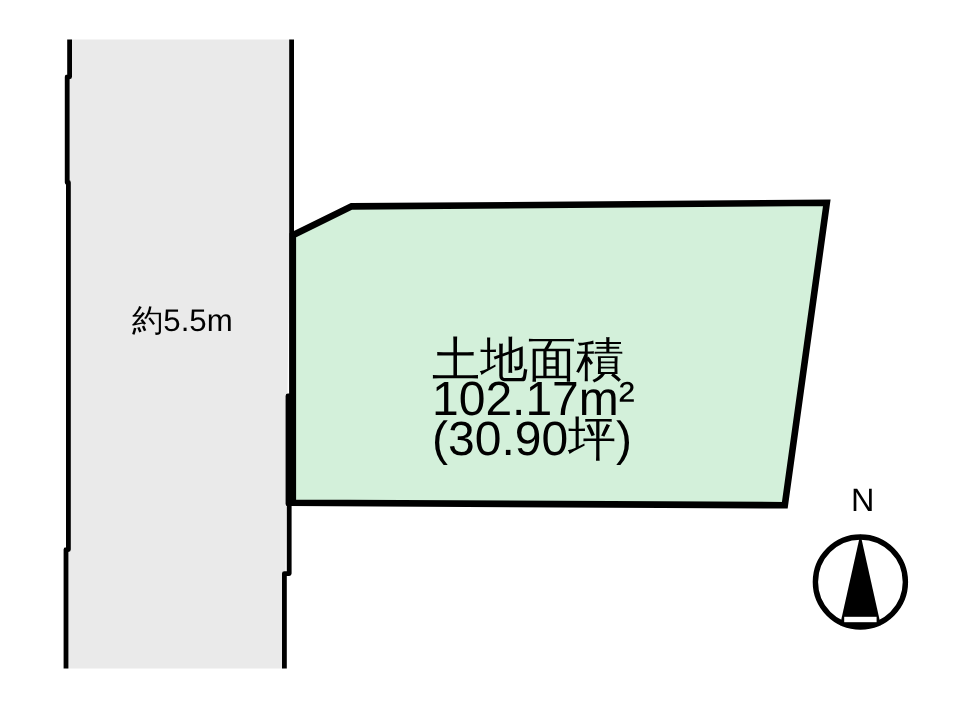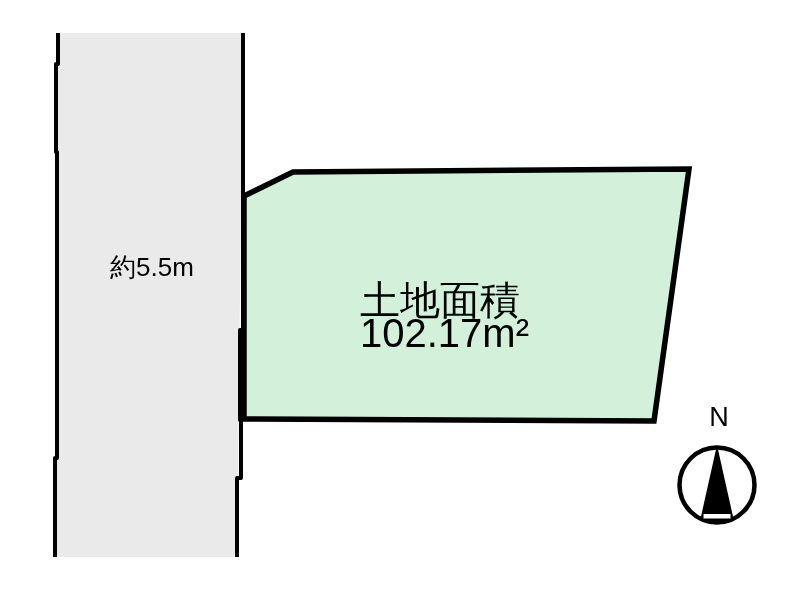--- a/index.html
+++ b/index.html
@@ -90,17 +90,18 @@
     </g>
   </svg>
 
   <div class="label road-label">
     <div>約5.5m</div>
   </div>
 
   <div class="label parcel-label">
     <div>土地面積</div>
     <div>102.17m²</div>
+    <div>(30.90坪)</div>
   </div>
 
   <div class="label north-label">N</div>
 
 </div>
 
 </body></html>

